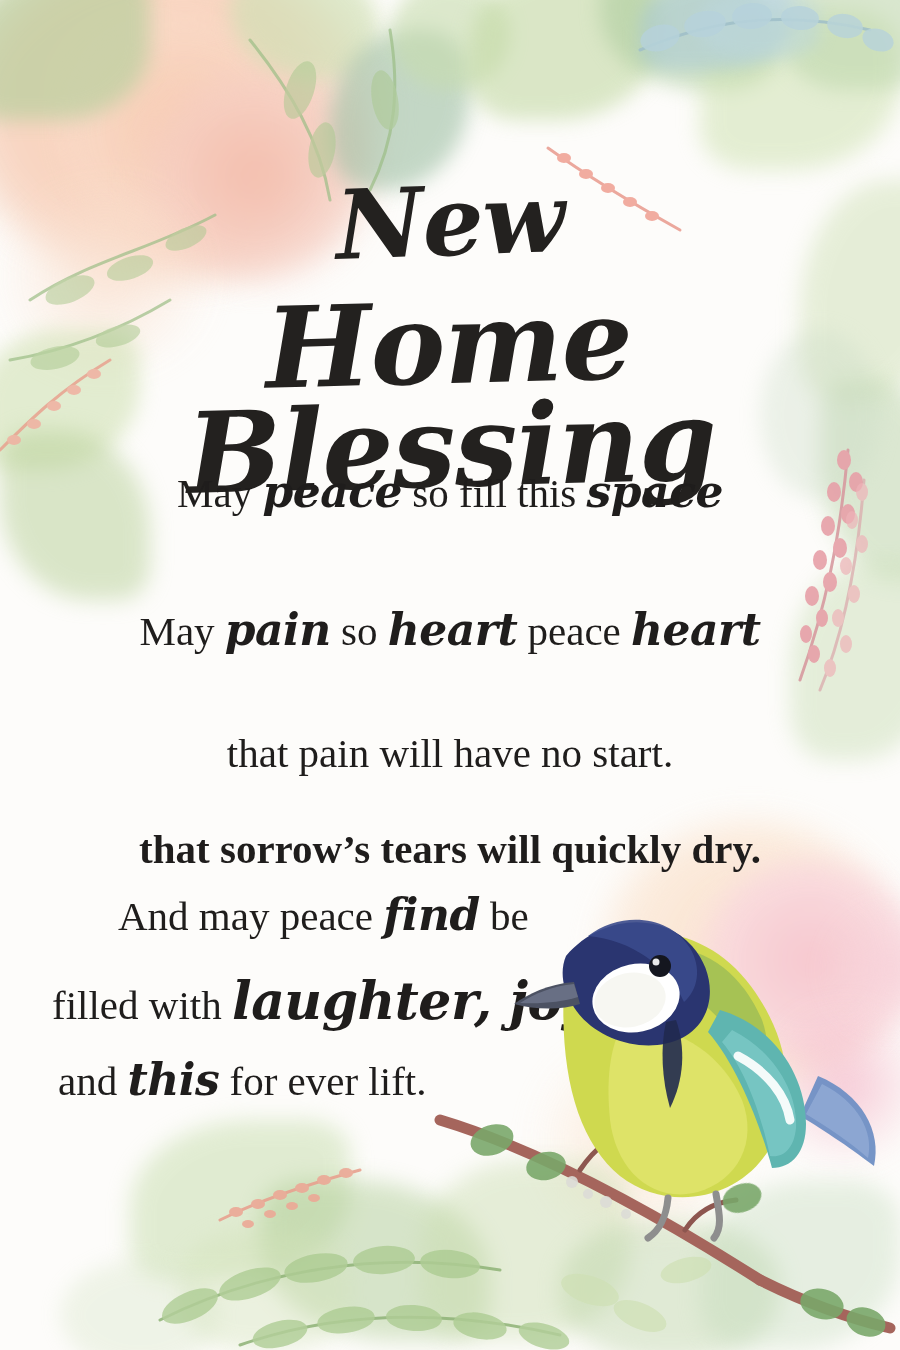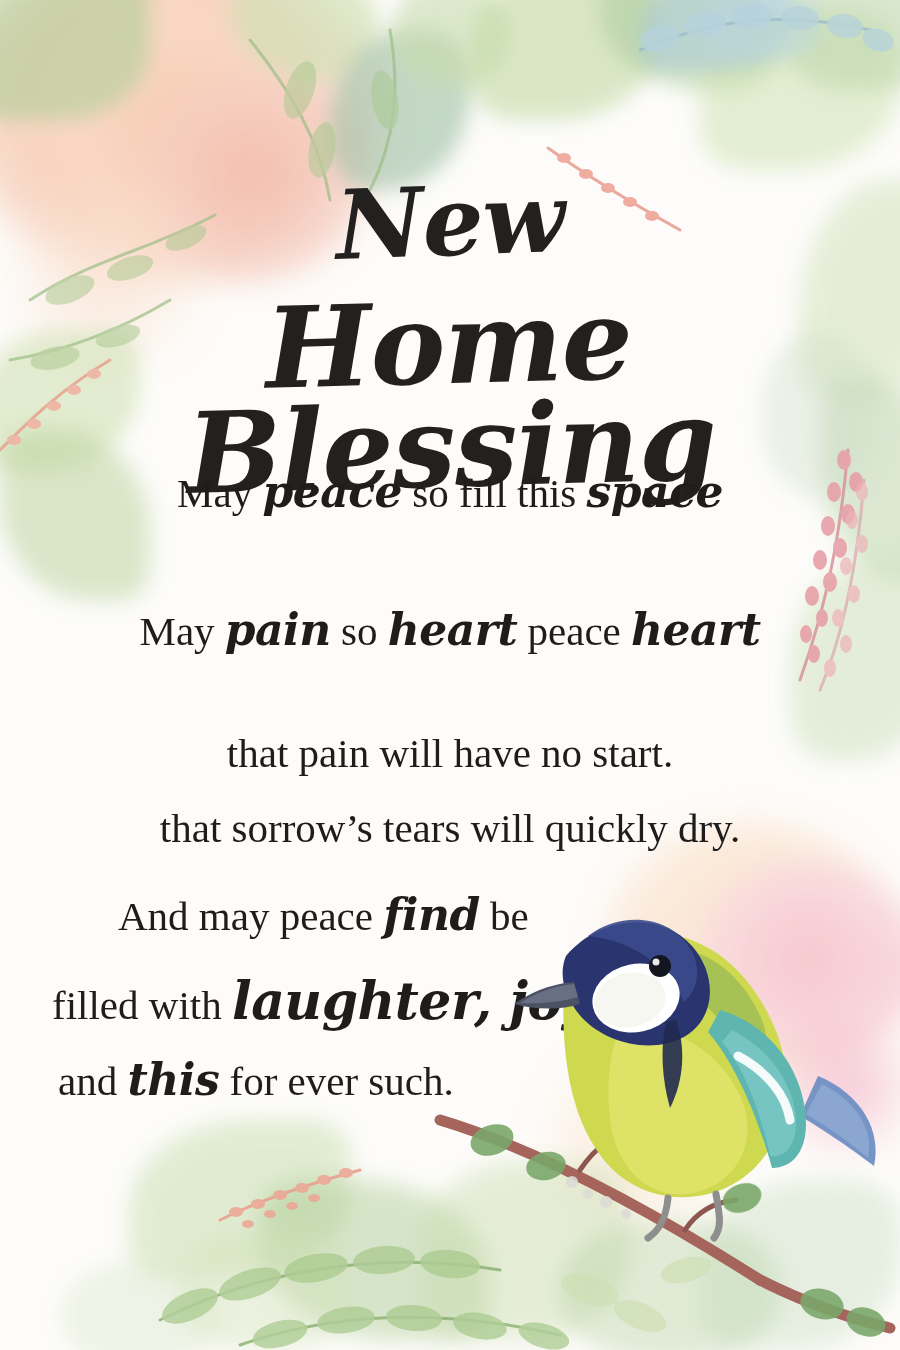--- a/index.html
+++ b/index.html
@@ -123,21 +123,21 @@
     font-size: 44px;
     letter-spacing: -.5px;
   }
   .verse.big .em { font-size: 52px; }
 
   .ln1 { top: 470px; }
   .ln2 { top: 545px; }
   .ln3 { top: 608px; }
   .ln4 { top: 685px; margin-top: 48px; }
   .ln5 { top: 760px; }
-  .ln6 { top: 808px; }
+  .ln6 { top: 829px; font-weight: bold; }
   .ln7 { top: 893px; text-align: left; padding-left: 118px; }
   .ln8 { top: 975px; text-align: left; padding-left: 52px; }
   .ln9 { top: 1058px; text-align: left; padding-left: 58px; }
 
   
   #bird {
     position: absolute;
     left: 470px;
     top: 880px;
     width: 420px;
@@ -420,17 +420,17 @@
 
     <div class="verse ln7">
       <span>And may peace </span><span class="em">find</span><span> be</span>
     </div>
 
     <div class="verse ln8 big">
       <span>filled with </span><span class="em">laughter, joy</span>
     </div>
 
     <div class="verse ln9">
-      <span>and </span><span class="em">this</span><span> for ever such.</span>
+      <span>and </span><span class="em">this</span><span> for ever lift.</span>
     </div>
 
   </div>
 </div>
 
 </body></html>

